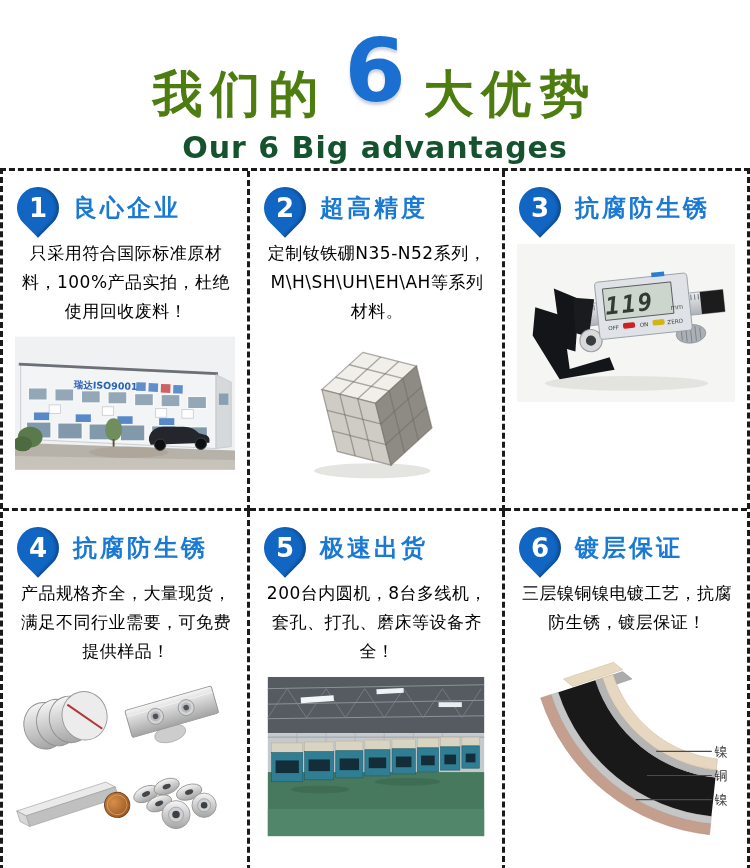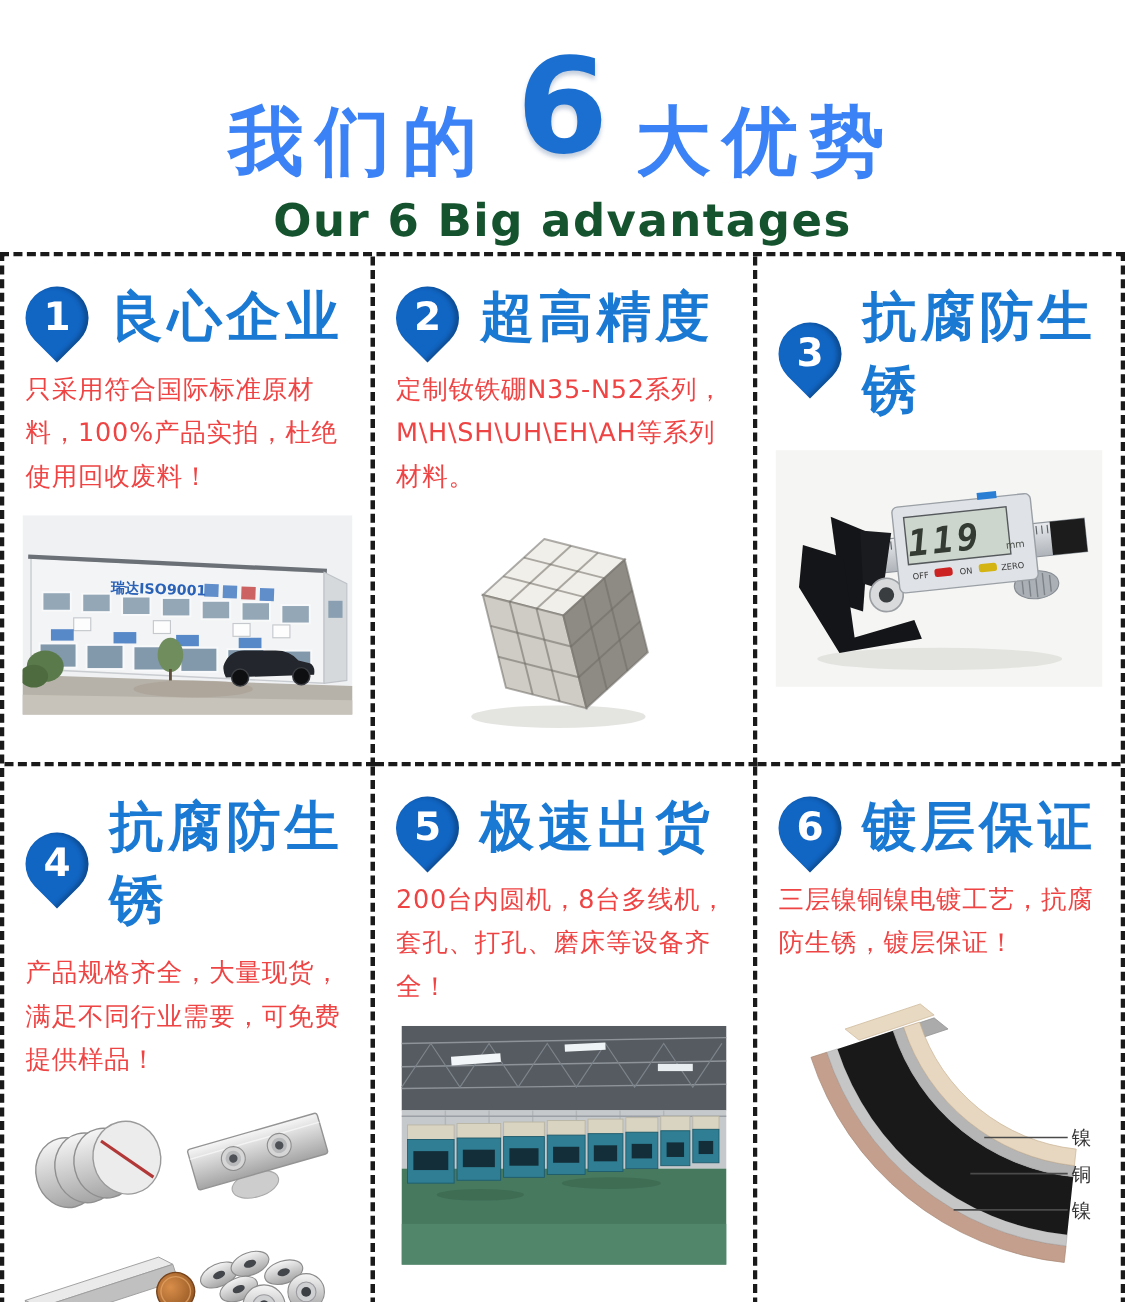--- a/index.html
+++ b/index.html
@@ -2,42 +2,42 @@
 <html><head>
 <meta charset="utf-8">
 <style>
   html,body { margin:0; padding:0; background:#ffffff; }
   body { font-family:"DejaVu Sans","Liberation Sans",sans-serif; }
   .page { width:750px; height:868px; overflow:hidden; background:#fff; }
 
   
   .header { height:168px; text-align:center; }
   .title-row { display:flex; justify-content:center; align-items:center; gap:18px; padding-top:14px; }
-  .t-cn { font-size:50px; font-weight:bold; color:#3b82f6; letter-spacing:8px;margin-top:47px; }
+  .t-cn { font-size:50px; font-weight:bold; color:#4d7c0f; letter-spacing:8px;margin-top:47px; }
   .t-num { font-size:88px; font-weight:bold; line-height:0.95; color:#1b6fd0;
            text-shadow:0 3px 3px rgba(20,60,120,0.25); }
   .subtitle { font-size:30px; font-weight:600; color:#14532d; margin-top:2px; letter-spacing:1px; }
 
   
   .grid { display:grid; grid-template-columns:247px 255px 242px;
           border-top:3px dashed #1a1a1a; border-left:3px dashed #1a1a1a; border-right:3px dashed #1a1a1a;
           width:744px; }
   .cell { overflow:hidden; padding:12px 12px 0 12px; box-sizing:border-box; background:#fff; }
   .cell.r1 { height:340px; border-bottom:3px dashed #1a1a1a; }
   .cell.r2 { height:360px; }
   .cell.c1, .cell.c2 { border-right:3px dashed #1a1a1a; }
 
   .card-head { display:flex; align-items:center; gap:14px; margin:4px 0 10px 2px; }
   .badge { width:42px; height:42px; background:#1165c3; border-radius:50% 50% 50% 0;
            transform:rotate(-45deg); flex:0 0 auto;
            display:flex; align-items:center; justify-content:center;
            box-shadow:inset -2px -2px 3px rgba(0,0,0,0.25); }
   .badge span { transform:rotate(45deg); color:#fff; font-size:26px; font-weight:bold; }
-  .card-title { font-size:36px; color:#1a79d3; font-weight:bold; margin:0; letter-spacing:3px; }
-  .card-body { font-size:17px; color:#ef4444; line-height:1.7; margin:0 0 6px 2px; letter-spacing:0.5px; }
+  .card-title { font-size:24px; color:#1a79d3; font-weight:bold; margin:0; letter-spacing:3px; }
+  .card-body { font-size:17px; color:#000000; line-height:1.7; margin:0 0 6px 2px; letter-spacing:0.5px;text-align:center; }
   .card-img { display:flex; justify-content:center; align-items:flex-start; }
   .card-img svg { display:block; }
 </style>
 </head>
 <body>
 
 <div class="page">
 
   <div class="header">
     <div class="title-row">

